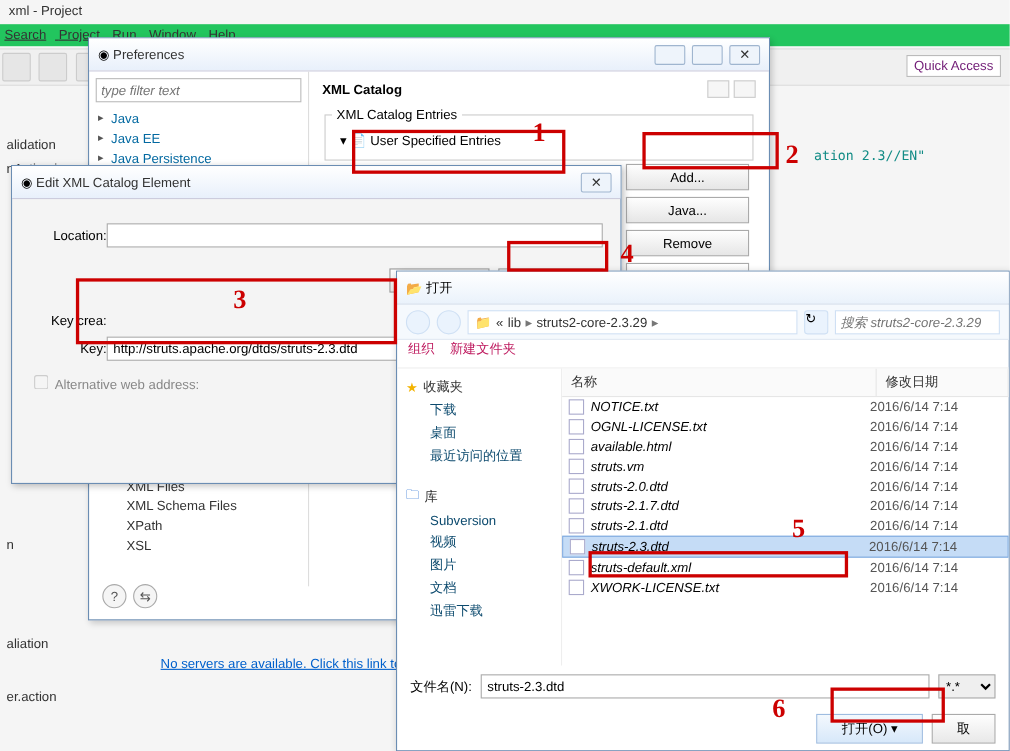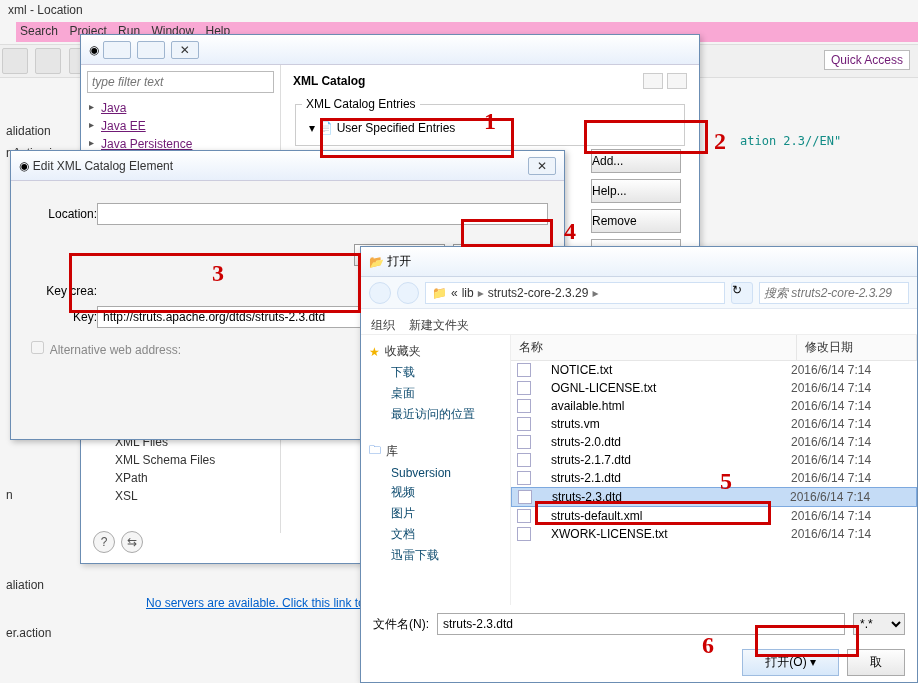--- a/index.html
+++ b/index.html
@@ -1,50 +1,50 @@
 <!DOCTYPE html>
 <html><head>
 <meta charset="utf-8">
 <style>
   * { box-sizing: border-box; font-family: "Segoe UI", Tahoma, sans-serif; font-size: 12px; }
   body { margin:0; background:#fefefe; width:918px; height:683px; position:relative; overflow:hidden; }
 
   
   .eclipse-bg { position:absolute; inset:0; background:#f5f5f5; }
   .eclipse-title { position:absolute; top:3px; left:8px; color:#333; }
-  .eclipse-menu { position:absolute; top:22px; left:16px; right:0; height:20px; padding:2px 4px; background:#f9a8d4; color:#333; }
+  .eclipse-menu { position:absolute; top:22px; left:0; right:0; height:20px; padding:2px 4px; background:#22c55e; color:#333;text-decoration:underline; }
   .eclipse-menu span { margin-right:8px; }
   .eclipse-toolbar { position:absolute; top:44px; left:0; right:0; height:34px; background:#f0f0f0; border-top:1px solid #ddd; border-bottom:1px solid #ddd; }
   .tb-btn { display:inline-block; width:26px; height:26px; margin:3px 2px; background:#e6e6e6; border:1px solid #ccc; border-radius:2px; }
   .quick { position:absolute; right:8px; top:50px; border:1px solid #bbb; padding:2px 6px; background:#fff; color:#701a75;}
   .side-text { position:absolute; left:6px; top:120px; font-size:11px; color:#333; line-height:22px; }
   .code-line { position:absolute; left:740px; top:134px; color:#128c86; font-family:Consolas,monospace; }
   .noserver { position:absolute; left:146px; top:596px; color:#0060cc; text-decoration:underline; }
 
   
   .prefs { position:absolute; left:80px; top:34px; width:620px; height:530px; background:#fff; border:1px solid #6b8db3; box-shadow:2px 2px 6px rgba(0,0,0,.2); }
   .win-title { height:30px; background:linear-gradient(#fff,#e8f0fb); border-bottom:1px solid #ccd; display:flex; align-items:center; padding:0 8px; }
   .win-title .t { flex:1; color:#333; }
   .win-ctrls { display:flex; gap:6px; }
   .win-btn { width:28px; height:18px; border:1px solid #9fb5cf; background:#eef4fb; border-radius:2px; }
   .win-btn.x { color:#333; text-align:center; line-height:16px; }
   .prefs-body { display:flex; height:calc(100% - 60px); }
   .prefs-left { width:200px; border-right:1px solid #ddd; padding:6px; }
   .filter { width:100%; border:1px solid #bbb; padding:3px 4px; color:#888; font-style:italic; margin-bottom:6px; }
-  .tree-row { padding:2px 0 2px 14px; color:#701a75; position:relative;text-decoration:underline; }
+  .tree-row { padding:2px 0 2px 14px; color:#0369a1; position:relative; }
   .tree-row::before { content:"▸"; position:absolute; left:2px; top:2px; color:#555; font-size:10px; }
   .tree-sub { padding:2px 0 2px 28px; color:#333; }
   .prefs-right { flex:1; padding:8px 12px; }
   .sec-title { font-weight:bold; margin-bottom:8px; display:flex; align-items:center;}
   .sec-title .nav { margin-left:auto; display:flex; gap:4px;}
   .nav-arrow{ width:20px;height:16px;border:1px solid #ccc;background:#f6f6f6;}
   fieldset { border:1px solid #ccc; padding:6px; }
   legend{ padding:0 4px; }
   .entry-row { background:#fff; padding:3px 6px; border:1px solid transparent; }
-  .btn { display:block; width:90px; margin:6px 0; padding:4px 0; background:linear-gradient(#fefefe,#e6e6e6); border:1px solid #aaa; }
+  .btn { display:block; width:112px; margin:6px 0; padding:4px 0; background:linear-gradient(#fefefe,#e6e6e6); border:1px solid #aaa; text-align:center; }
   .right-btns { position:absolute; right:18px; top:108px; }
   .help-row { display:flex; gap:6px; padding:6px; position:absolute; bottom:4px; left:6px; }
   .circ { width:22px; height:22px; border:1px solid #aaa; border-radius:50%; text-align:center; line-height:20px; color:#555; background:#f5f5f5;}
 
   
   .editDlg { position:absolute; left:10px; top:150px; width:555px; height:290px; background:#f4f4f4; border:1px solid #6b8db3; box-shadow:2px 2px 6px rgba(0,0,0,.25); }
   .editDlg .body { padding:14px 16px; }
   .fld { display:flex; align-items:center; margin:8px 0; }
   .fld label { width:70px;text-align:right; }
   .fld input, .fld .val { flex:1; border:1px solid #aaa; padding:3px 5px; background:#fff; }
@@ -53,51 +53,51 @@
   .chk { margin-top:10px; color:#888; }
 
   
   .openDlg { position:absolute; left:360px; top:246px; width:558px; height:437px; background:#fff; border:1px solid #6b8db3; box-shadow:3px 3px 8px rgba(0,0,0,.3); }
   .od-title { height:30px; background:linear-gradient(#fff,#eaf2fb); display:flex; align-items:center; padding:0 8px; border-bottom:1px solid #cbd6e6;}
   .od-nav { height:32px; display:flex; align-items:center; padding:0 8px; gap:6px; background:#f5f9fd; border-bottom:1px solid #e1e8f2;}
   .navcirc{ width:22px;height:22px;border:1px solid #cfe0f4;border-radius:50%;background:#eaf3fd;}
   .crumbs { flex:1; display:flex; align-items:center; border:1px solid #cfe0f4; height:22px; background:#fff; padding:0 6px; gap:4px; color:#333;}
   .crumbs .sep{ color:#777; }
   .searchbox { width:150px; border:1px solid #cfe0f4; height:22px; padding:0 4px; color:#888; font-style:italic; }
-  .od-tool { height:26px; display:flex; align-items:flex-end; padding:0 10px; gap:14px; color:#404040; border-bottom:1px solid #eee;}
+  .od-tool { height:26px; display:flex; align-items:flex-start; padding:0 10px; gap:14px; color:#be185d; border-bottom:1px solid #eee;}
   .od-body { display:flex; height:270px; }
   .od-left { width:150px; border-right:1px solid #eee; padding:6px 4px; overflow:hidden;}
   .fav-h { display:flex; align-items:center; gap:5px; padding:2px 4px; color:#333;}
   .fav-i { padding:2px 4px 2px 26px; color:#0c4a6e;}
   .star{ color:#f3b300; }
   .foldc{ color:#0a5bcc; }
   .od-right { flex:1; overflow:auto; }
   .cols { display:flex; background:#fafafa; border-bottom:1px solid #e6e6e6; position:sticky; top:0;}
   .cols div { padding:4px 8px; border-right:1px solid #e6e6e6; color:#333;}
   .cols .c1{ flex:1;} .cols .c2{ width:120px;}
   .frow { display:flex; align-items:center; padding:2px 6px;}
-  .frow .c1{ flex:1; display:flex; align-items:center; gap:20px;} .frow .c2{ width:120px; color:#555;}
+  .frow .c1{ flex:1; display:flex; align-items:center; gap:6px;font-style:italic;} .frow .c2{ width:120px; color:#555;}
   .frow.sel{ background:#c5dcf6; border:1px solid #7da9df; }
   .ficon{ width:14px; height:14px; background:#fff; border:1px solid #aac; display:inline-block;}
   .od-bottom { padding:8px 12px; display:flex; align-items:center; gap:8px; }
   .od-bottom label{ }
   .od-bottom input{ flex:1; border:1px solid #aaa; padding:3px 5px;}
   .od-bottom select{ width:52px; border:1px solid #aaa; padding:2px; }
   .od-actions{ padding:6px 12px 12px; display:flex; justify-content:flex-end; gap:8px;}
   .mainbtn{ padding:4px 22px; border:1px solid #9ebce0; background:linear-gradient(#f3f8fd,#d7e8fa);}
 
   
   .redbox{ position:absolute; border:3px solid #c00; pointer-events:none; }
   .rednum{ position:absolute; color:#c00; font-size:24px; font-family:"Comic Sans MS",cursive; font-weight:bold; pointer-events:none; }
 </style>
 </head>
 <body>
 
 <div class="eclipse-bg">
-  <div class="eclipse-title">xml - Location</div>
+  <div class="eclipse-title">xml - Project</div>
   <div class="eclipse-menu">
     <span>Search</span>
     <span>Project</span>
     <span>Run</span>
     <span>Window</span>
     <span>Help</span>
   </div>
   <div class="eclipse-toolbar">
     <span class="tb-btn"></span>
     <span class="tb-btn"></span>
@@ -112,20 +112,21 @@
     <div style="margin-top:68px">aliation</div>
     <div style="margin-top:26px">er.action</div>
   </div>
   <div class="code-line">ation 2.3//EN"</div>
   <a class="noserver">No servers are available. Click this link to crea</a>
 </div>
 
 <div class="prefs">
   <div class="win-title">
     <span>◉</span>&nbsp;
+    <span class="t">Preferences</span>
     <div class="win-ctrls">
       <div class="win-btn"></div>
       <div class="win-btn"></div>
       <div class="win-btn x">✕</div>
     </div>
   </div>
   <div class="prefs-body">
     <div class="prefs-left">
       <input class="filter" placeholder="type filter text" style="">
       <div class="tree-row">Java</div>
@@ -148,21 +149,21 @@
       <fieldset>
         <legend>XML Catalog Entries</legend>
         <div class="entry-row">
           ▾ 📄 <span>User Specified Entries</span>
         </div>
       </fieldset>
     </div>
   </div>
   <div class="right-btns">
     <div class="btn">Add...</div>
-    <div class="btn">Help...</div>
+    <div class="btn">Java...</div>
     <div class="btn">Remove</div>
     <div class="btn">Reload Entries</div>
   </div>
   <div class="help-row">
     <div class="circ">?</div>
     <div class="circ">⇆</div>
   </div>
 </div>
 
 <div class="editDlg">

